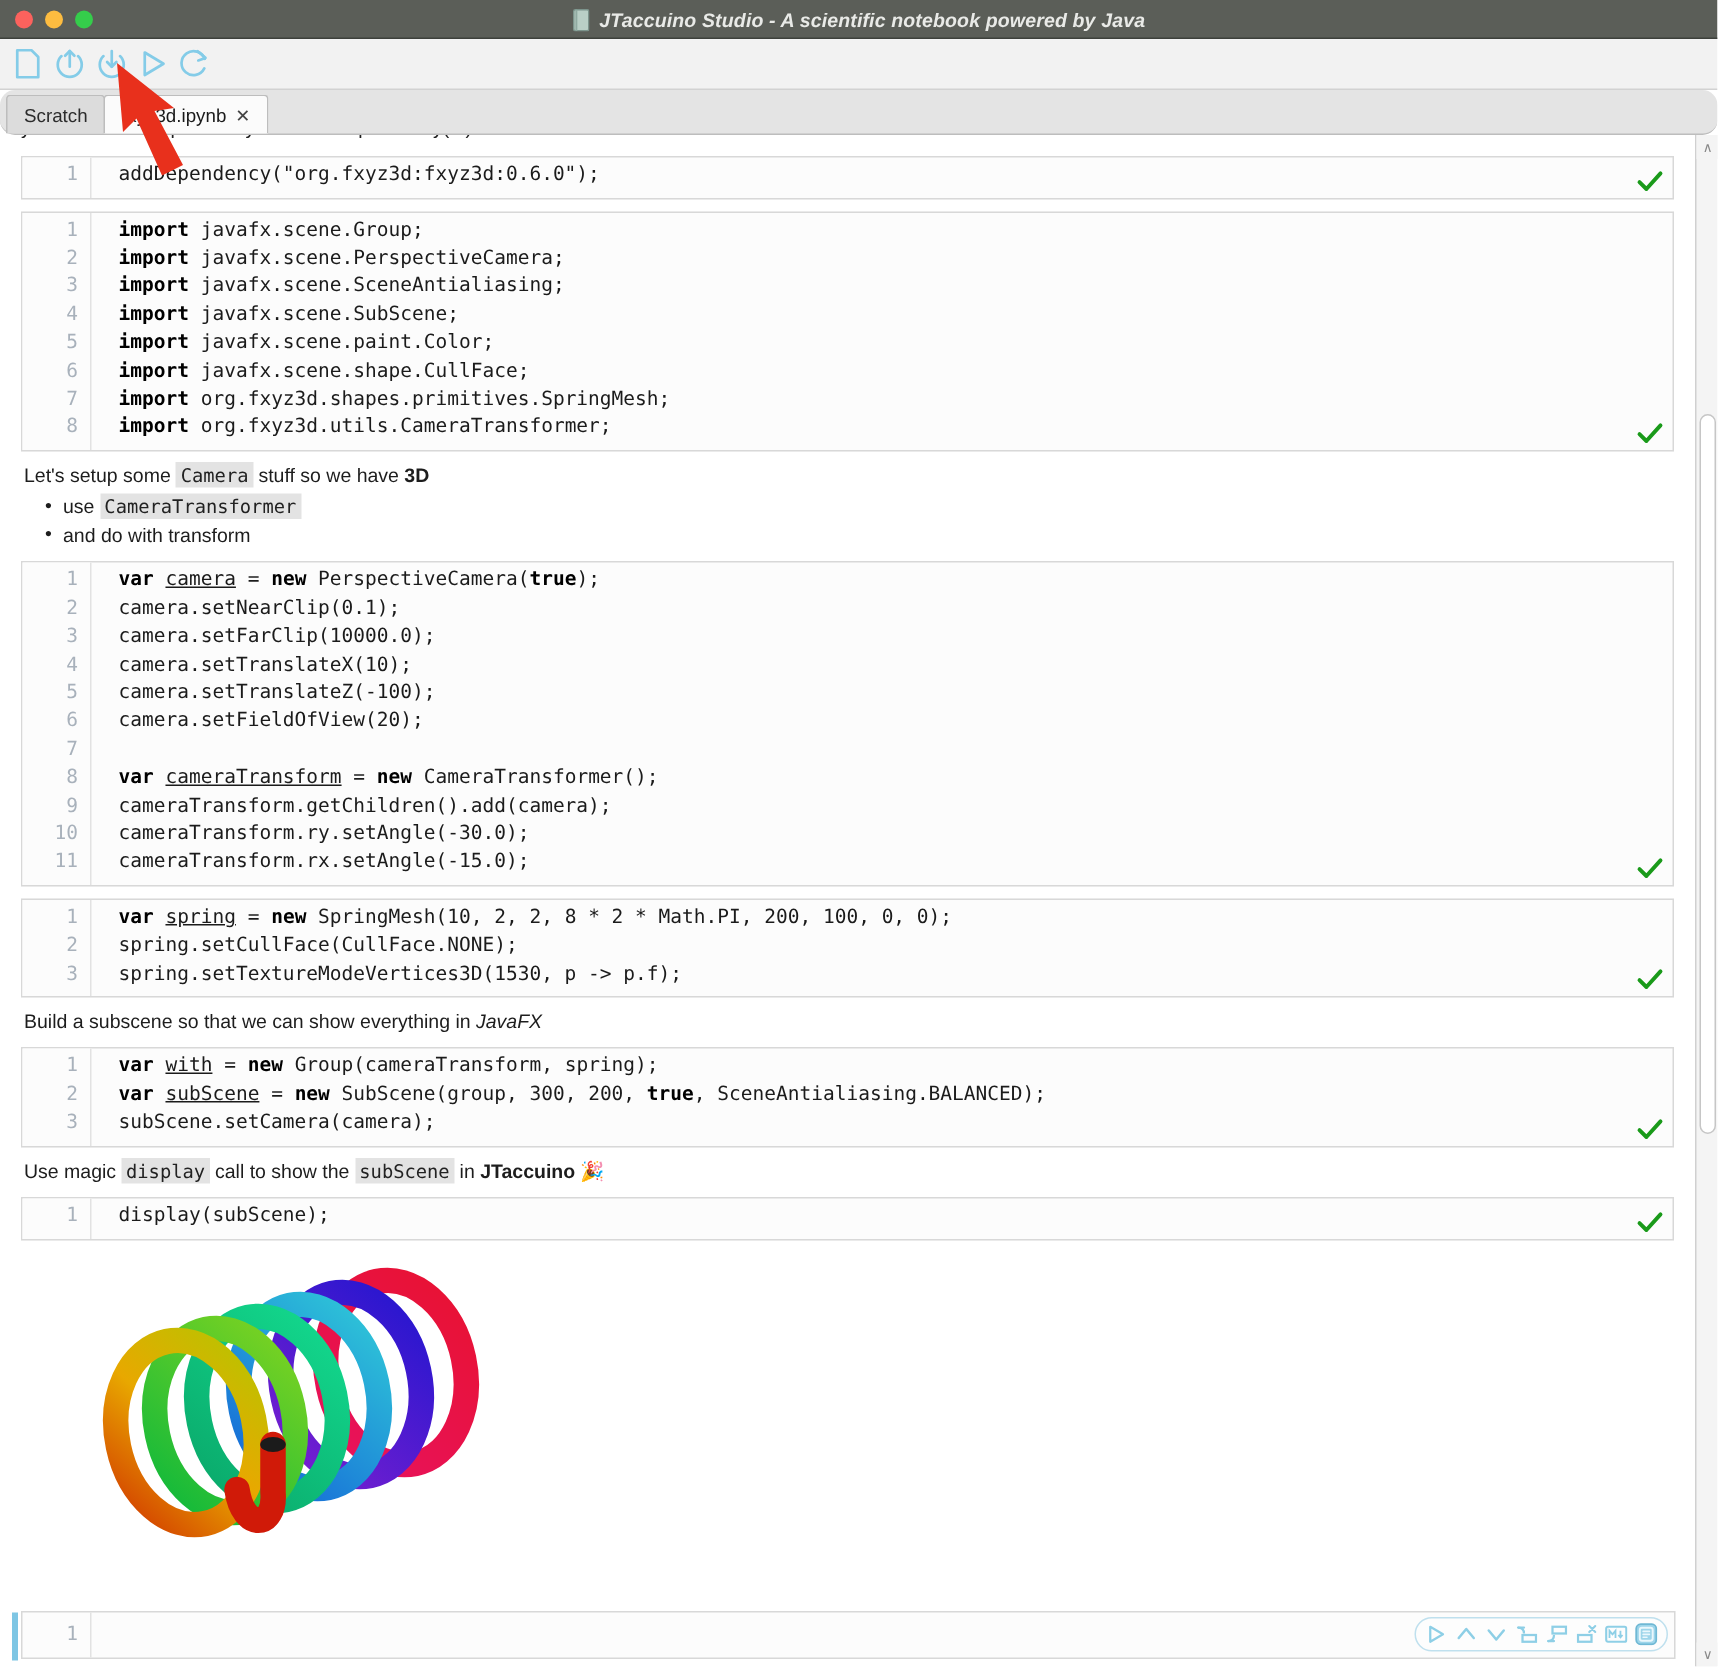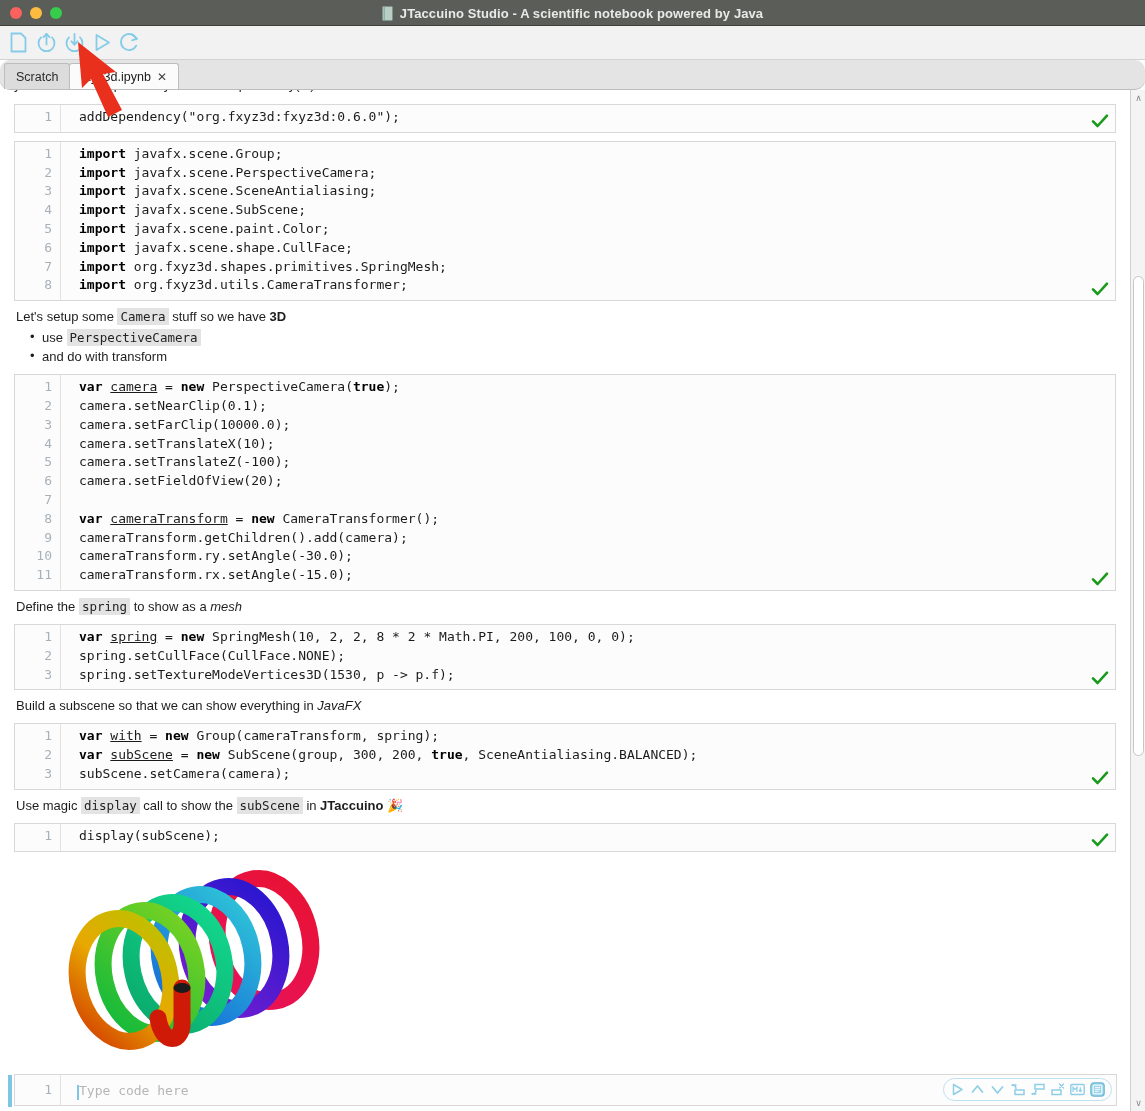--- a/index.html
+++ b/index.html
@@ -24,20 +24,21 @@
   .dot.yellow { background: #fdbc40; }
   .dot.green { background: #35cd4b; }
   .title-center {
     position: absolute; left: 0; right: 0; top: 0; height: 26px;
     display: flex; align-items: center; justify-content: center; gap: 7px;
     pointer-events: none;
   }
   .title-text {
     color: #e9eae7; font-size: 13px; font-weight: bold;
     letter-spacing: 0.1px;
+    font-style: italic;
   }
   .book-icon { width: 11px; height: 15px; display:block; }
 
   
   .toolbar {
     position: absolute; top: 26px; left: 0; width: 1145px; height: 34px;
     background: #f2f2f2;
     border-bottom: 1px solid #d2d2d2;
     display: flex; align-items: center; padding-left: 5px; gap: 2px;
   }
@@ -267,21 +268,21 @@
 <span class="kw">import</span> org.fxyz3d.shapes.primitives.SpringMesh;
 <span class="kw">import</span> org.fxyz3d.utils.CameraTransformer;</div>
         </div>
         <svg class="check" viewBox="0 0 18 16">
           <path d="M2 8.4 L6.6 13 L16 2.6" fill="none" stroke="#1a9a1a" stroke-width="2.6" stroke-linecap="round" stroke-linejoin="round"></path>
         </svg>
       </div>
 
       <div class="md">
         <span>Let's setup some <span class="inline-code">Camera</span> stuff so we have <b>3D</b><ul>
-              <li>use <span class="inline-code">PerspectiveCamera</span></li>
+              <li>use <span class="inline-code">CameraTransformer</span></li>
               <li>and do with transform</li>
             </ul></span>
       </div>
 
       <div class="cell">
         <div class="cell-code">
           <div class="gutter">1<br>2<br>3<br>4<br>5<br>6<br>7<br>8<br>9<br>10<br>11</div>
           <div class="codearea"><span class="kw">var</span> <span class="var-decl">camera</span> = <span class="kw">new</span> PerspectiveCamera(<span class="kw">true</span>);
 camera.setNearClip(0.1);
 camera.setFarClip(10000.0);
@@ -292,23 +293,20 @@
 <span class="kw">var</span> <span class="var-decl">cameraTransform</span> = <span class="kw">new</span> CameraTransformer();
 cameraTransform.getChildren().add(camera);
 cameraTransform.ry.setAngle(-30.0);
 cameraTransform.rx.setAngle(-15.0);</div>
         </div>
         <svg class="check" viewBox="0 0 18 16">
           <path d="M2 8.4 L6.6 13 L16 2.6" fill="none" stroke="#1a9a1a" stroke-width="2.6" stroke-linecap="round" stroke-linejoin="round"></path>
         </svg>
       </div>
 
-      <div class="md">
-        <span>Define the <span class="inline-code">spring</span> to show as a <i>mesh</i></span>
-      </div>
 
       <div class="cell">
         <div class="cell-code">
           <div class="gutter">1<br>2<br>3</div>
           <div class="codearea"><span class="kw">var</span> <span class="var-decl">spring</span> = <span class="kw">new</span> SpringMesh(10, 2, 2, 8 * 2 * Math.PI, 200, 100, 0, 0);
 spring.setCullFace(CullFace.NONE);
 spring.setTextureModeVertices3D(1530, p -&gt; p.f);</div>
         </div>
         <svg class="check" viewBox="0 0 18 16">
           <path d="M2 8.4 L6.6 13 L16 2.6" fill="none" stroke="#1a9a1a" stroke-width="2.6" stroke-linecap="round" stroke-linejoin="round"></path>
@@ -389,24 +387,20 @@
         </div>
       </div>
 
     </div>
   </div>
 
   <div class="bottom-bar">
     <div class="input-cell">
       <div class="sel-bar"></div>
       <div class="input-gutter">1</div>
-      <div class="input-text">
-        <span class="caret"></span>
-        <span>Type code here</span>
-      </div>
       <div class="cell-tools">
         <div class="ct">
           <svg width="13" height="13" viewBox="0 0 13 13">
             <path d="M2.5 1.5 L11 6.5 L2.5 11.5 Z" fill="none" stroke="#8ecfe6" stroke-width="1.5" stroke-linejoin="round"></path>
           </svg>
         </div>
         <div class="ct">
           <svg width="13" height="13" viewBox="0 0 13 13">
             <path d="M1.5 9 L6.5 3 L11.5 9" fill="none" stroke="#8ecfe6" stroke-width="1.7" stroke-linecap="round" stroke-linejoin="round"></path>
           </svg>

